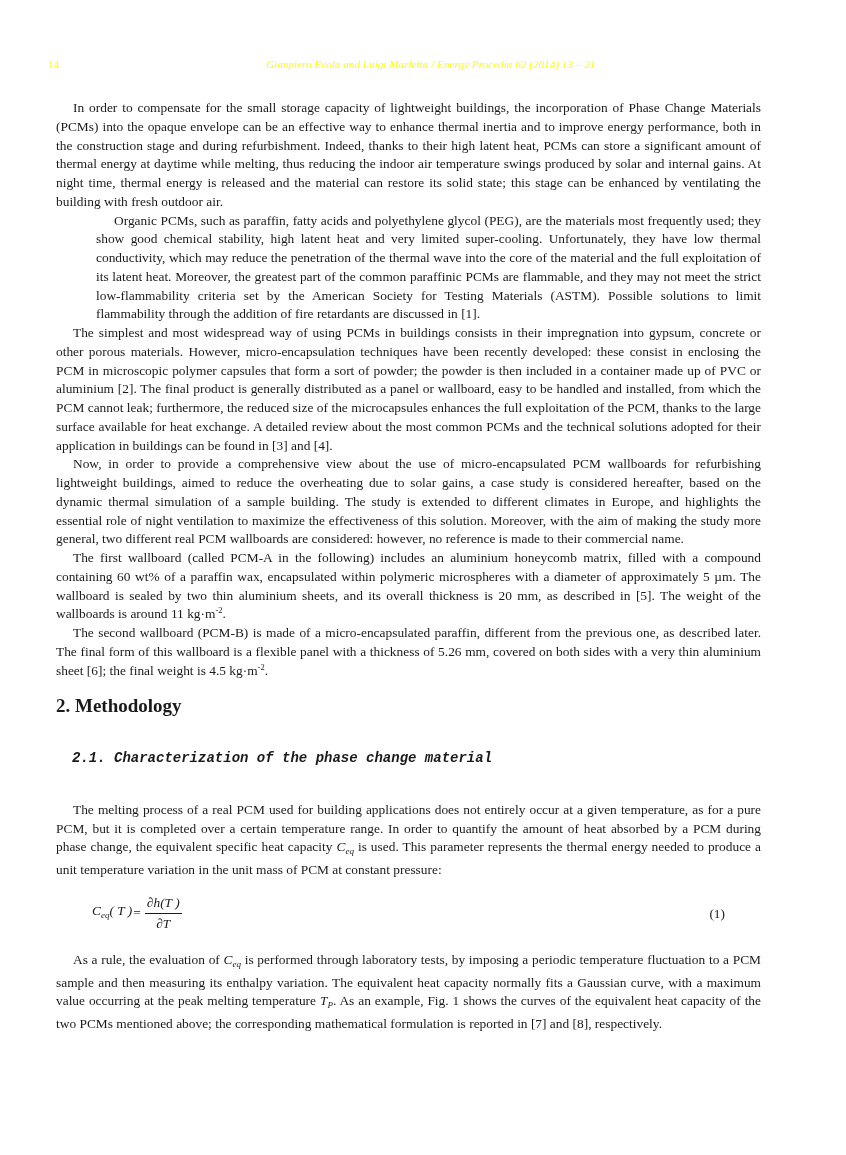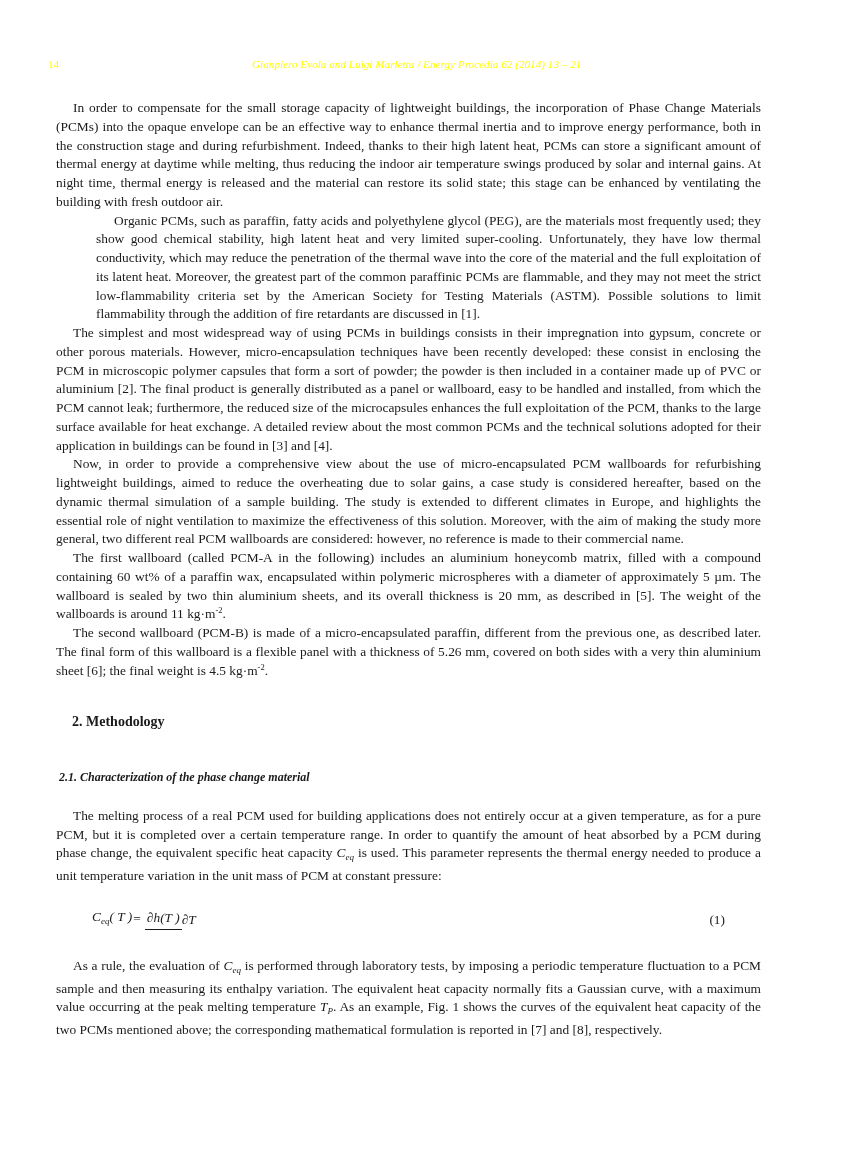--- a/index.html
+++ b/index.html
@@ -26,21 +26,21 @@
       color: #ffff00;
     }
     .running-header .page-num {
       position: absolute;
       left: 48px;
       top: 0;
       font-style: normal;
     }
     .running-header .journal-ref {
       position: absolute;
-      left: 252px;
+      left: 266px;
       top: 0;
       white-space: nowrap;
     }
     .content {
       position: absolute;
       top: 99px;
       left: 56px;
       width: 705px;
       font-size: 13.4px;
       line-height: 18.75px;
@@ -49,31 +49,32 @@
       margin: 0;
       text-align: justify;
       text-indent: 17px;
       hyphens: none;
     }
     .para.no-indent-first {
       text-indent: 18px;
       margin-left: 40px;
     }
     .section-heading {
-      margin: 16px;
+      margin: 0;
       font-weight: bold;
-      font-size: 14px;
+      font-size: 19px;
       line-height: 18.75px;
       font-family: Liberation Serif, serif;
     }
     .subsection-heading {
-      margin: 3px;
+      margin: 16px;
       font-style: italic;
-      font-size: 12px;
+      font-size: 14px;
       line-height: 18.75px;
+      font-family: Liberation Mono, monospace;
     }
     .gap-s1 { height: 17px; }
     .gap-s2 { height: 17px; }
     .gap-s3 { height: 17px; }
     .gap-eq-before { height: 13px; }
     .gap-eq-after { height: 16px; }
     .equation {
       position: relative;
       height: 42px;
     }
@@ -93,21 +94,21 @@
     .eq-lhs sub {
       font-size: 9px;
       vertical-align: -3px;
     }
     .eq-equals {
       font-style: normal;
       margin: 0 2px 0 1px;
     }
     .fraction {
       display: inline-flex;
-      flex-direction: row;
+      flex-direction: column;
       align-items: center;
       margin-left: 2px;
     }
     .fraction .num {
       padding: 0 2px 1px 2px;
       border-bottom: 1px solid #1a1a1a;
       white-space: nowrap;
     }
     .fraction .den {
       padding-top: 1px;

